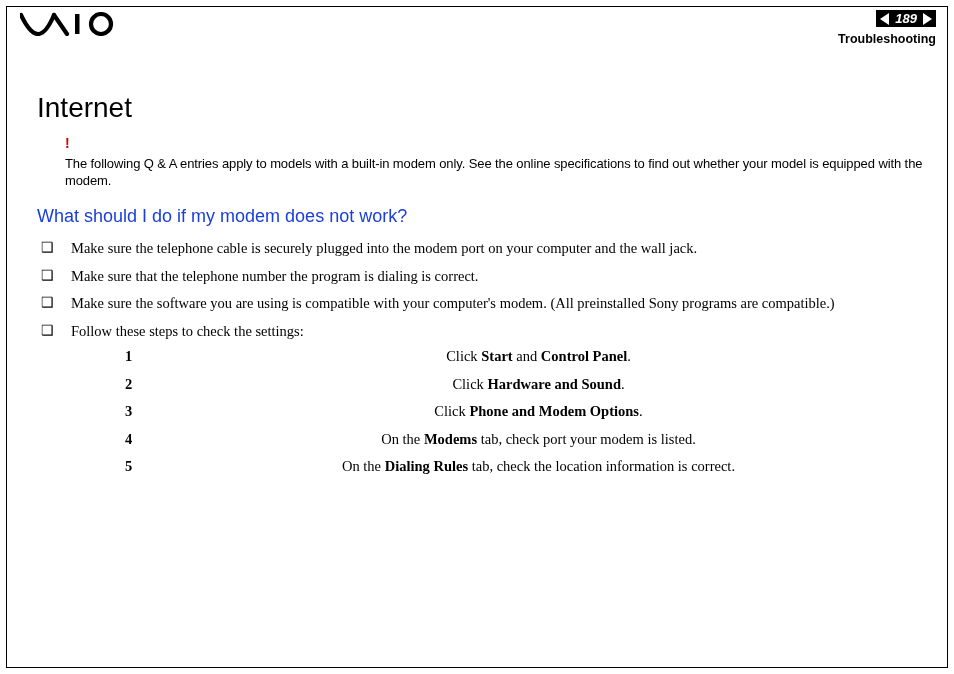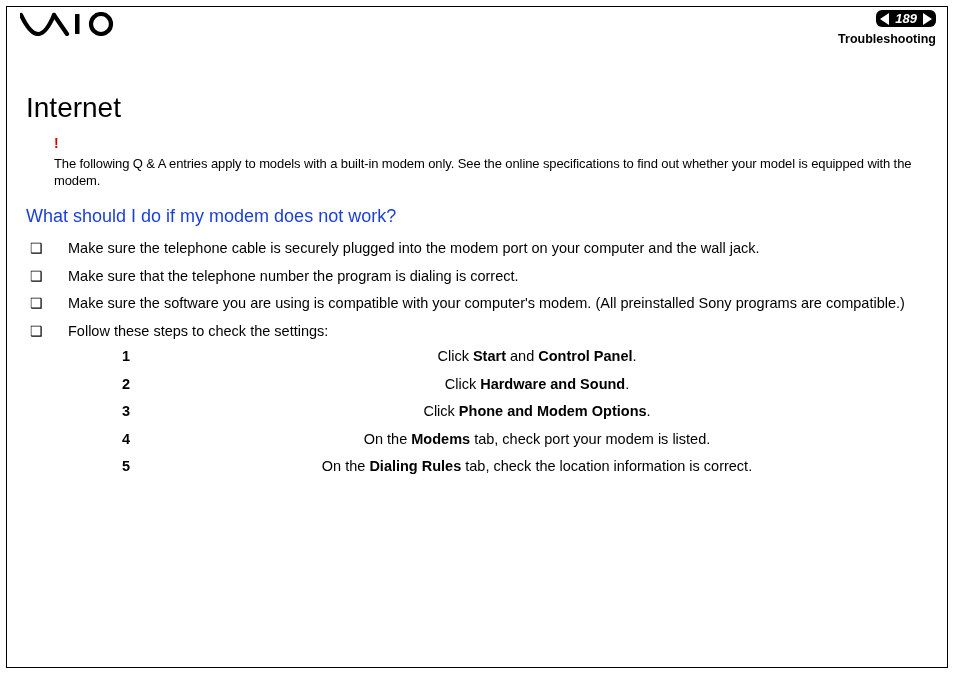--- a/index.html
+++ b/index.html
@@ -32,41 +32,40 @@
   }
   .pagenum {
     display: inline-flex;
     align-items: center;
     background: #000;
     color: #fff;
     font-style: italic;
     font-weight: bold;
     font-size: 13px;
     padding: 1px 4px;
-    border-radius: 6px;
   }
   .tri {
     width: 0; height: 0;
     border-top: 6px solid transparent;
     border-bottom: 6px solid transparent;
     display: inline-block;
   }
   .tri-left { border-right: 9px solid #fff; margin-right: 6px; }
   .tri-right { border-left: 9px solid #fff; margin-left: 6px; }
   .section-label {
     font-weight: bold;
     font-size: 12.5px;
     margin-top: 3px;
     display: block;
     text-align: center;
   }
   .content {
     position: absolute;
     top: 92px;
-    left: 26px;
+    left: 37px;
     right: 28px;
   }
   h1.title {
     font-size: 28px;
     font-weight: normal;
     color: #000;
     margin-bottom: 10px;
   }
   .note {
     margin-left: 28px;
@@ -88,24 +87,25 @@
     font-size: 18px;
     font-weight: normal;
     margin-bottom: 12px;
   }
   ul.bullets {
     list-style: none;
     margin-left: 4px;
   }
   ul.bullets > li {
     position: relative;
-    padding-left: 38px;
+    padding-left: 30px;
     font-size: 14.5px;
     line-height: 1.35;
     margin-bottom: 8px;
+    font-family: Liberation Serif, serif;
   }
   ul.bullets > li::before {
     content: "❑";
     position: absolute;
     left: 0;
     top: 0;
     font-size: 14px;
   }
   ol.steps {
     list-style: none;

